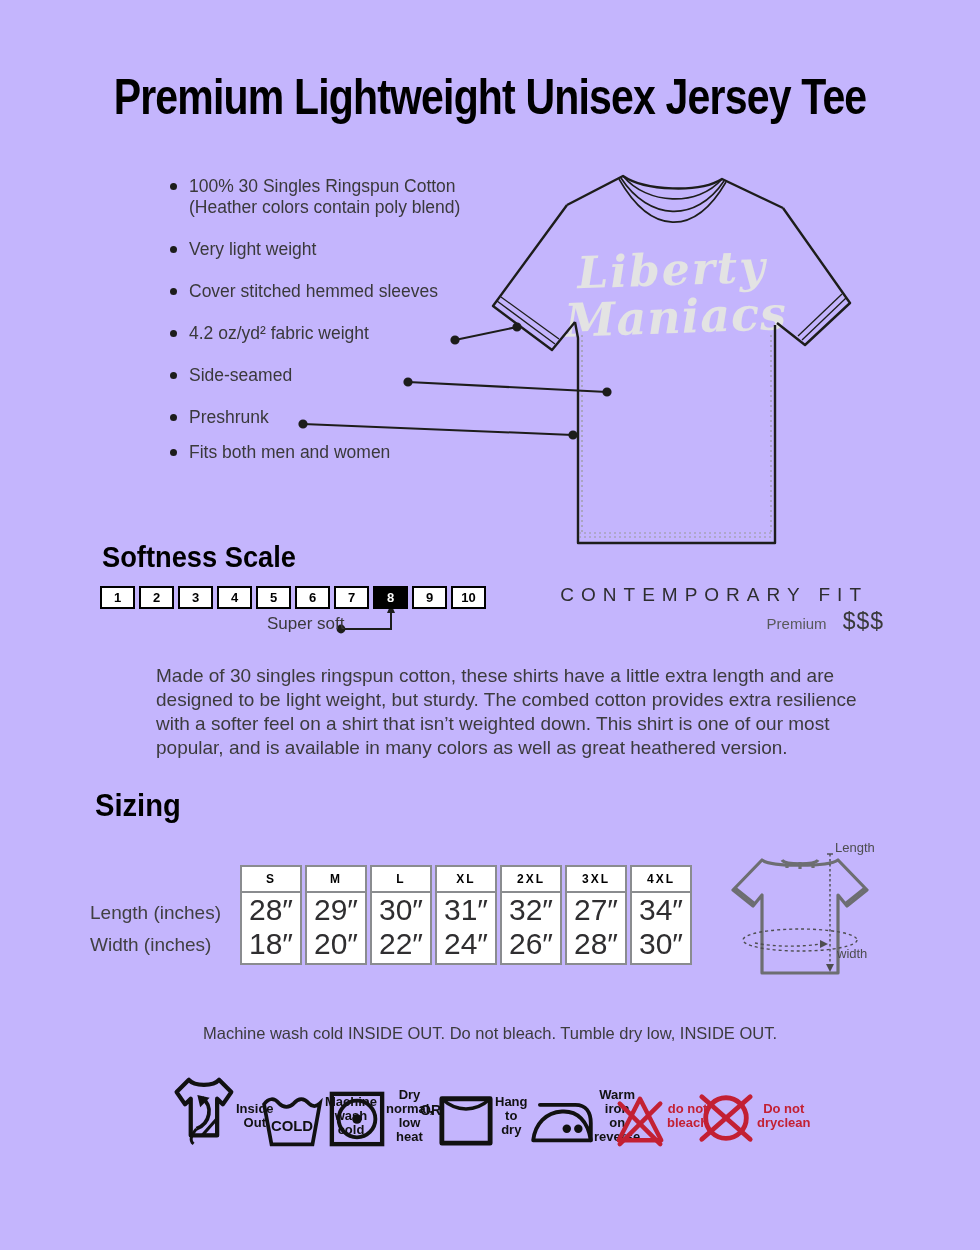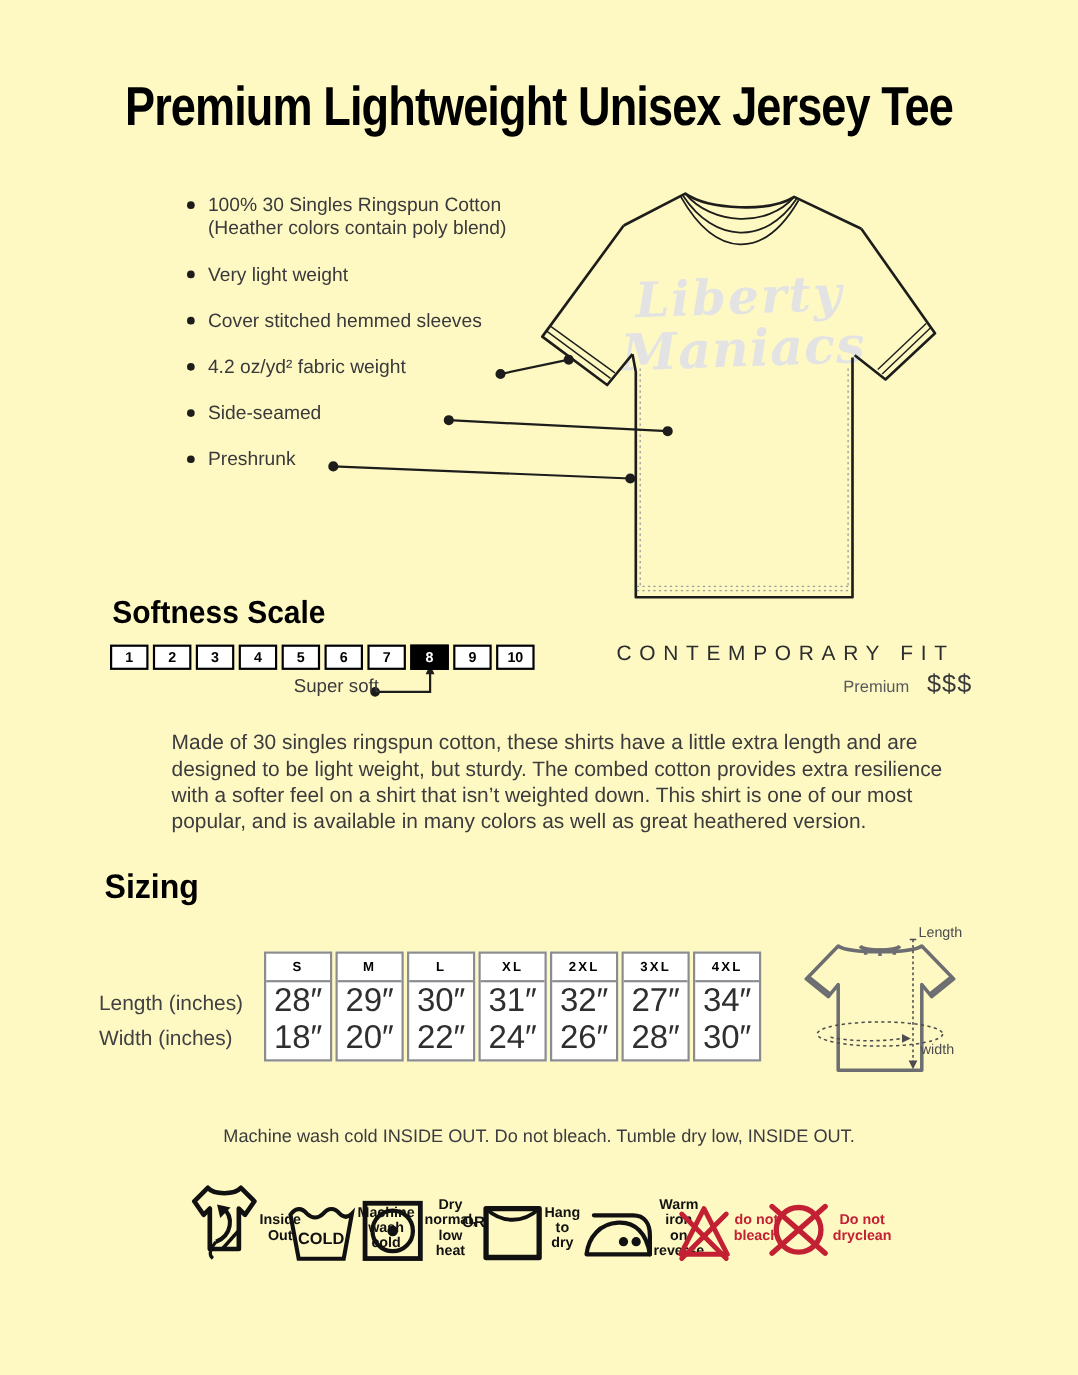--- a/index.html
+++ b/index.html
@@ -1,18 +1,18 @@
 <!DOCTYPE html>
 <html><head>
 <meta charset="utf-8">
 <style>
   * { margin:0; padding:0; box-sizing:border-box; }
   html,body { background:#ffffff; }
   body { font-family:"Liberation Sans", sans-serif; color:#39383a; }
-  .page { position:relative; width:980px; height:1250px; background:#fef9c3; overflow:hidden; }
+  .page { position:relative; width:980px; height:1250px; background:#c4b5fd; overflow:hidden; }
 
   
   .title {
     position:absolute; left:0; right:0; top:68px; text-align:center;
     font-size:50px; font-weight:bold; color:#000; letter-spacing:-1px;
     transform:scaleX(0.82); transform-origin:50% 50%; white-space:nowrap;
   }
 
   
   .features { position:absolute; left:170px; top:176px; width:300px; list-style:none; }
@@ -70,20 +70,21 @@
 
   <h1 class="title">Premium Lightweight Unisex Jersey Tee</h1>
 
   <ul class="features">
     <li><span class="dot"></span><span>100% 30 Singles Ringspun Cotton (Heather colors contain poly blend)</span></li>
     <li><span class="dot"></span><span>Very light weight</span></li>
     <li><span class="dot"></span><span>Cover stitched hemmed sleeves</span></li>
     <li><span class="dot"></span><span>4.2 oz/yd² fabric weight</span></li>
     <li><span class="dot"></span><span>Side-seamed</span></li>
     <li><span class="dot"></span><span>Preshrunk</span></li>
+    <li><span class="dot"></span><span>Fits both men and women</span></li>
   </ul>
 
   <svg class="tee-svg" viewBox="0 0 380 390">
 
     <g transform="rotate(-2 188 135)">
       <text x="188" y="122" text-anchor="middle" font-family="DejaVu Serif, serif" font-style="italic" font-weight="bold" font-size="44" letter-spacing="2" fill="#e3e3e3">Liberty</text>
       <text x="190" y="170" text-anchor="middle" font-family="DejaVu Serif, serif" font-style="italic" font-weight="bold" font-size="46" letter-spacing="1" fill="#e3e3e3">Maniacs</text>
     </g>
     <g fill="none" stroke="#1d1d1b" stroke-width="2.4" stroke-linejoin="round">
 

